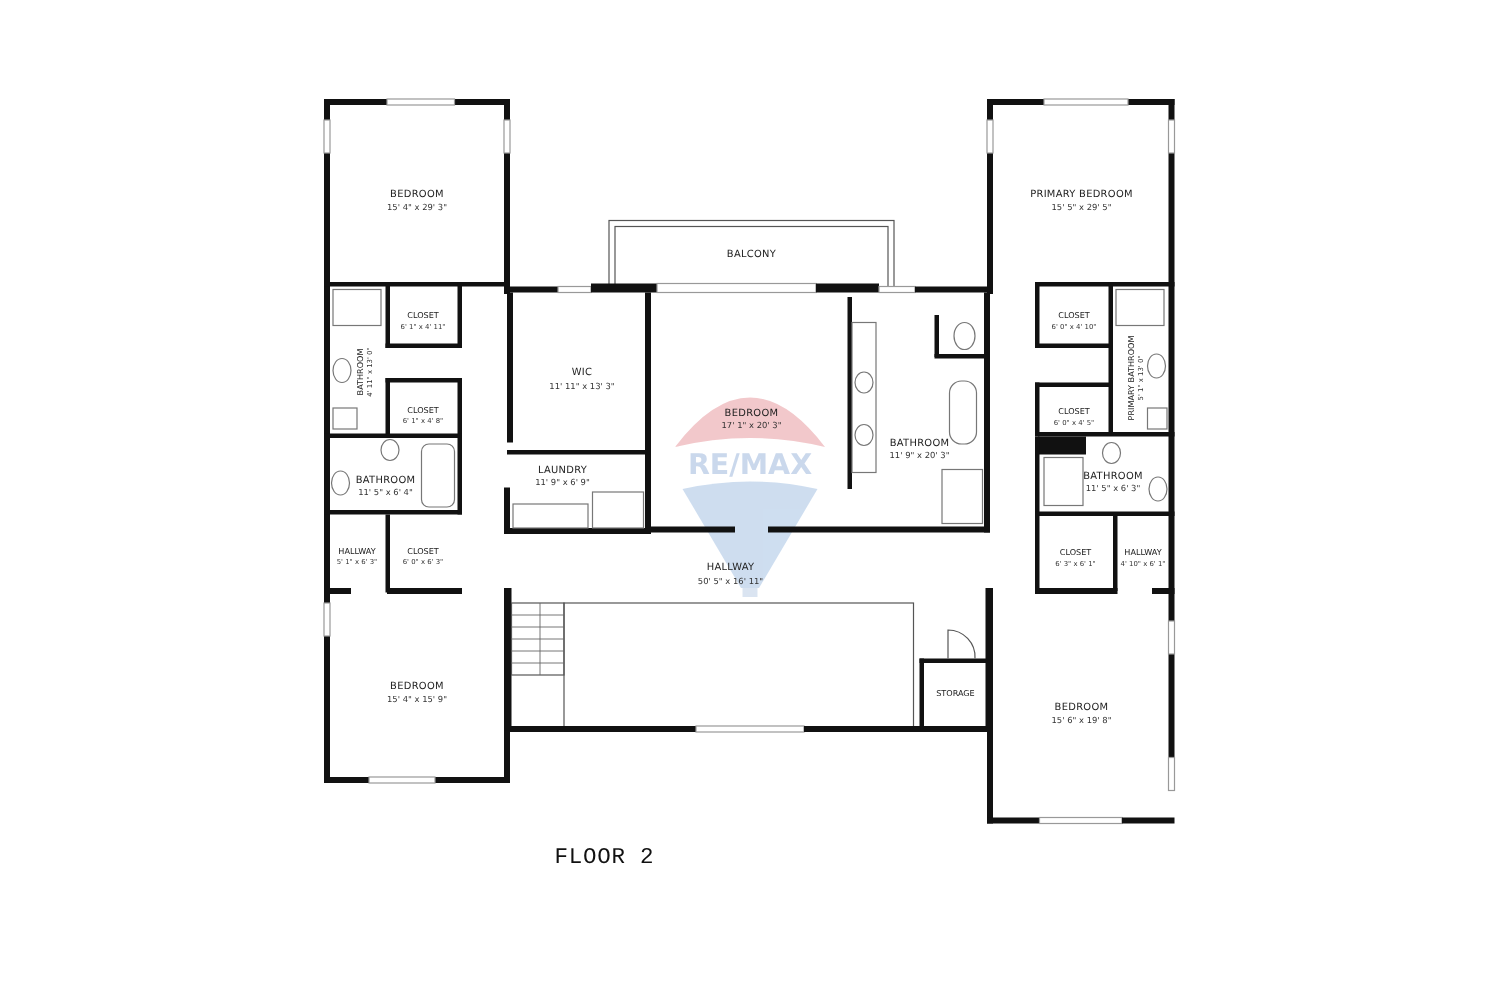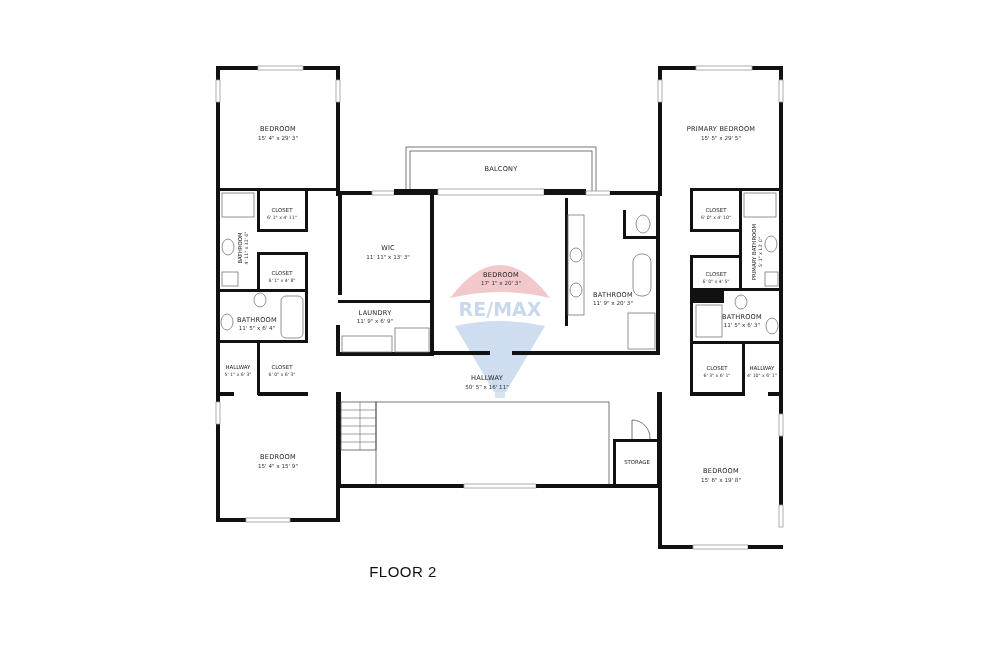--- a/index.html
+++ b/index.html
@@ -6,21 +6,21 @@
     body { width: 1000px; height: 667px; position: relative; overflow: hidden; font-family: "DejaVu Sans", sans-serif; }
     #plan { position: absolute; left: 0; top: 0; width: 1000px; height: 667px; }
     .wall { fill: #111111; }
     .thin { fill: none; stroke: #555; stroke-width: 0.8; }
     .fixture { fill: #ffffff; stroke: #777; stroke-width: 0.8; }
     .win { fill: #ffffff; stroke: #999; stroke-width: 0.8; }
     .lbl { font-family: "DejaVu Sans", sans-serif; font-size: 6.6px; fill: #222; text-anchor: middle; letter-spacing: 0.2px; }
     .dim { font-family: "DejaVu Sans", sans-serif; font-size: 5.6px; fill: #333; text-anchor: middle; }
     .lbl-s { font-family: "DejaVu Sans", sans-serif; font-size: 5.4px; fill: #222; text-anchor: middle; }
     .dim-s { font-family: "DejaVu Sans", sans-serif; font-size: 4.6px; fill: #333; text-anchor: middle; }
-    .floor-title { position: absolute; left: 0; width: 806px; top: 563px; text-align: center; font-family: Liberation Sans, sans-serif; font-size: 15px; color: #111; letter-spacing: 0.5px; }
+    .floor-title { position: absolute; left: 0; width: 806px; top: 563px; text-align: center; font-family: Liberation Mono, monospace; font-size: 15px; color: #111; letter-spacing: 0.5px; }
   </style>
 </head>
 <body>
 
 <svg id="plan" viewBox="0 0 1000 667" xmlns="http://www.w3.org/2000/svg">
 
   <g opacity="0.9">
     <path d="M450,298 Q500,232 550,298 Q500,286 450,298 Z" fill="#f1c3c6"></path>
     <path d="M455,326 Q500,316 545,326 L506,392 L494,392 Z" fill="#c9daee"></path>
     <rect x="495" y="392" width="10" height="6" fill="#d6e2f0"></rect>

